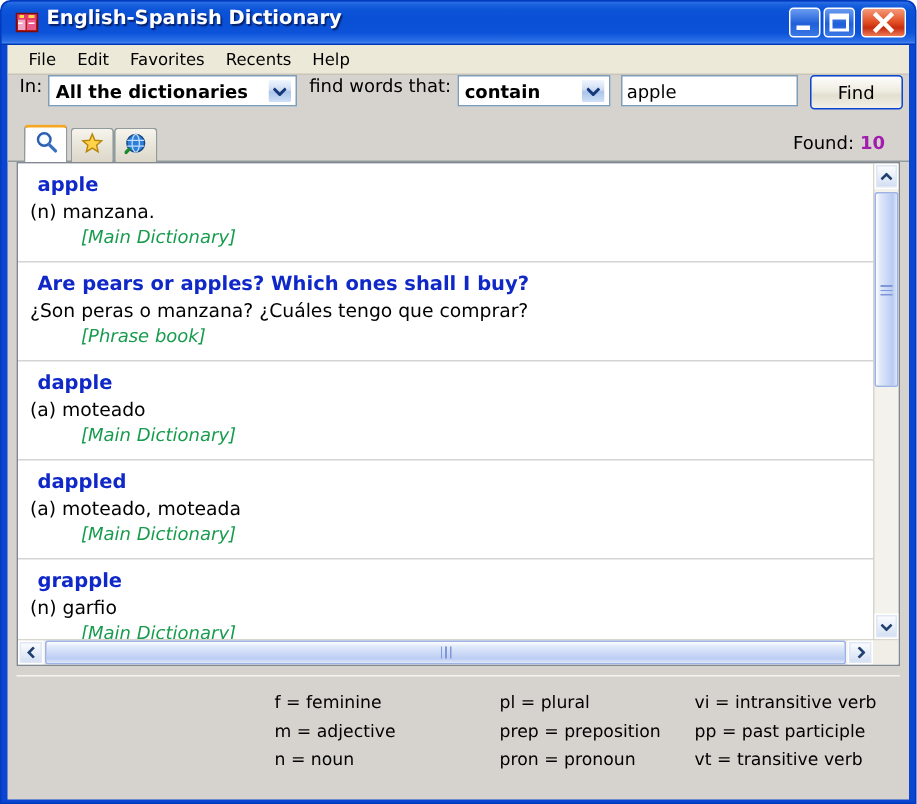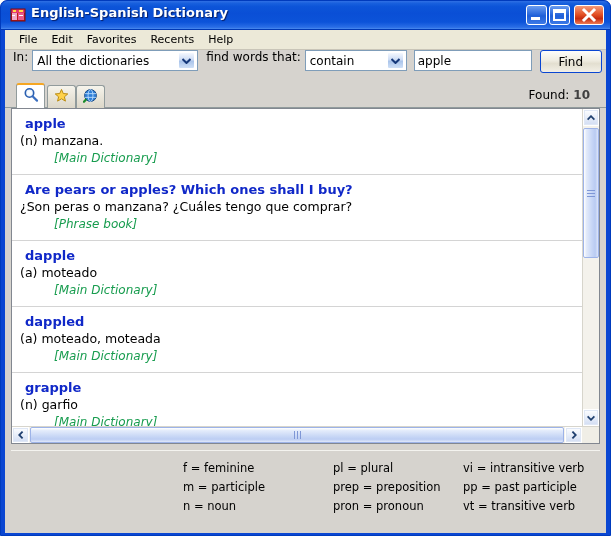--- a/index.html
+++ b/index.html
@@ -126,20 +126,21 @@
     align-items: center;
     cursor: default;
   }
   .combo-text {
     font-size: 12px;
     color: #000;
     padding-left: 4px;
     white-space: nowrap;
     flex: 1;
     overflow: hidden;
+    font-weight: bold;
   }
   .combo-arrow {
     width: 17px;
     height: 17px;
     margin-right: 2px;
     background: linear-gradient(to bottom,#f4f8ff,#cddcf4 45%,#aac4ea 55%,#cfe0f7);
     border: 1px solid #ffffff;
     border-radius: 2px;
     box-sizing: border-box;
     display: flex;
@@ -213,21 +214,21 @@
   #tab-web { left: 71px; }
   #found-label {
     position: absolute;
     right: 16px;
     top: 6px;
     font-size: 12px;
     color: #000;
     white-space: nowrap;
   }
   #found-count {
-    color: #404040;
+    color: #a21caf;
     font-weight: bold;
     margin-left: 4px;
   }
 
   
   #results-outer {
     position: relative;
     margin: 0 6px;
     height: 336px;
     background: #ffffff;
@@ -556,21 +557,21 @@
               <path d="M1.4 0.6 L4.8 4 L1.4 7.4" fill="none" stroke="#20406f" stroke-width="1.8"></path>
             </svg>
         </div>
         <div id="hs-corner"></div>
       </div>
     </div>
 
     <div id="legend">
       <div class="legend-col" id="lcol1">
         <div>f = feminine</div>
-        <div>m = participle</div>
+        <div>m = adjective</div>
         <div>n = noun</div>
       </div>
       <div class="legend-col" id="lcol2">
         <div>pl = plural</div>
         <div>prep = preposition</div>
         <div>pron = pronoun</div>
       </div>
       <div class="legend-col" id="lcol3">
         <div>vi = intransitive verb</div>
         <div>pp = past participle</div>

